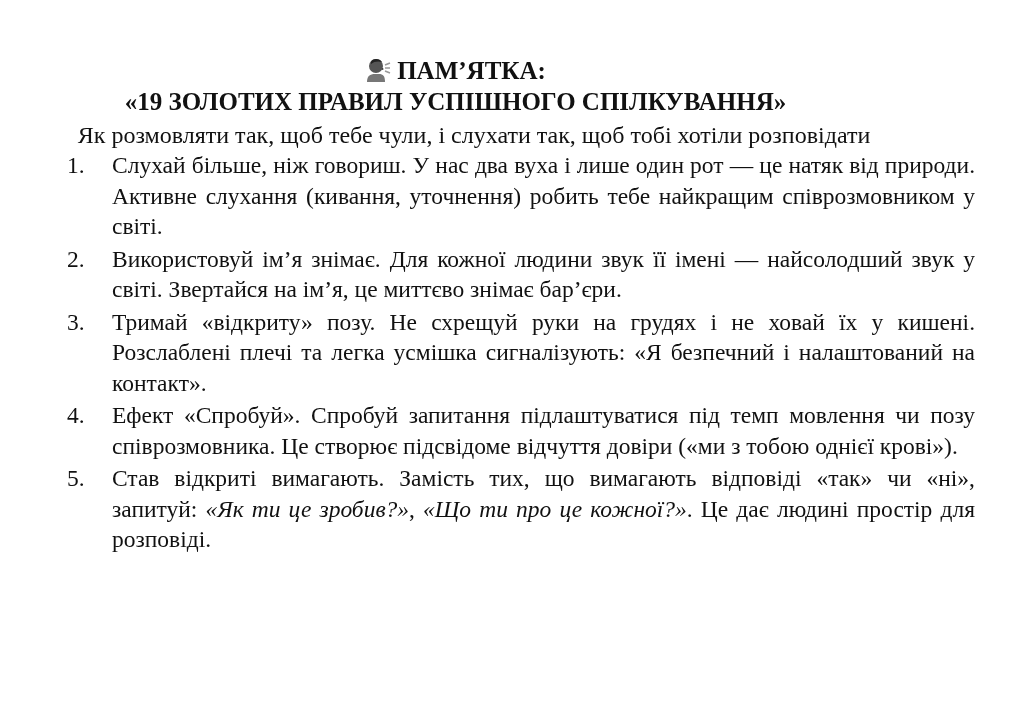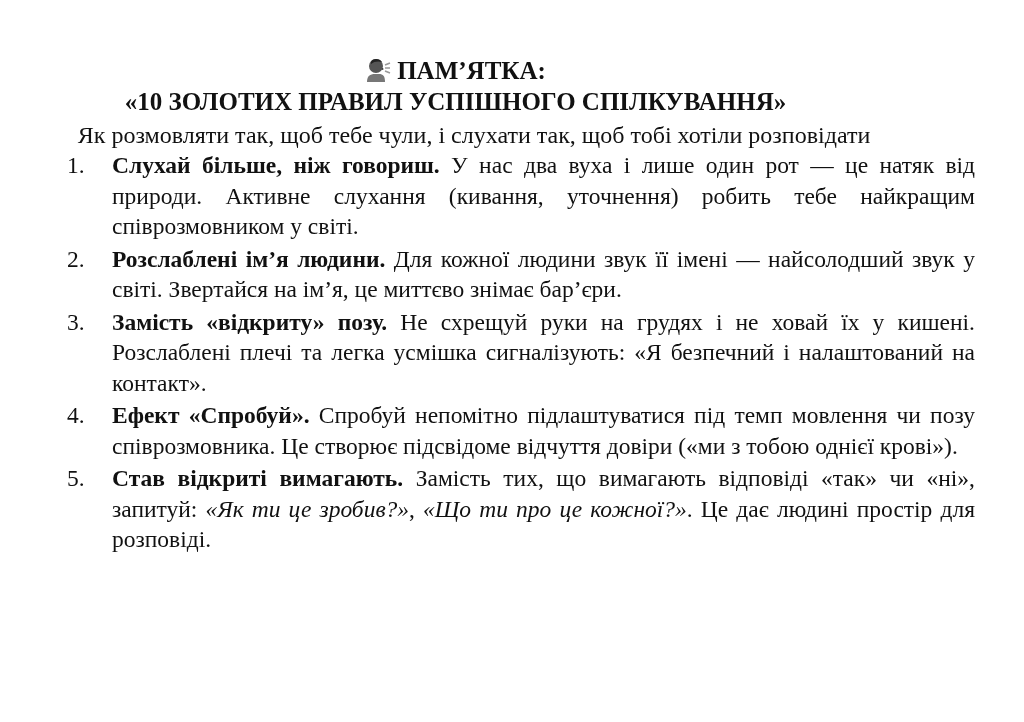--- a/index.html
+++ b/index.html
@@ -68,58 +68,58 @@
       font-size: 23.5px;
       line-height: 30.5px;
       text-align: justify;
       margin: 0 0 2px 0;
     }
     .rule-num {
       position: absolute;
       left: 67px;
       top: 0;
     }
-    .rule-title { font-weight: bold; margin-top: 36px; }
+    .rule-title { font-weight: normal; margin-top: 36px; }
     .rule-italic { font-style: italic; }
   </style>
 </head>
 <body>
 
 <div class="page">
 
   <div class="title-line title-1">
     <svg class="title-icon" viewBox="0 0 26 26">
       <path d="M2 25 C2 19 5 17 10 17 L14 17 C18 17 20 19 20 25 Z" fill="#777"></path>
       <circle cx="11" cy="9" r="7" fill="#555"></circle>
       <path d="M6 5 C7 1 15 1 17 5 C14 4 9 4 6 7 Z" fill="#222"></path>
       <path d="M17 11 L19 12 L17 13 Z" fill="#222"></path>
       <path d="M20 8 L25 6 M20 11 L25 11 M20 14 L25 16" stroke="#999" stroke-width="1.6" fill="none"></path>
     </svg><span>ПАМ’ЯТКА:</span>
   </div>
 
-  <div class="title-line title-2">«10 ЗОЛОТИХ ПРАВИЛ УСПІШНОГО СПІЛКУВАННЯ»</div>
+  <div class="title-line title-2">«19 ЗОЛОТИХ ПРАВИЛ УСПІШНОГО СПІЛКУВАННЯ»</div>
 
   <div class="subtitle">Як розмовляти так, щоб тебе чули, і слухати так, щоб тобі хотіли розповідати</div>
 
   <ol class="rules">
     <li class="rule">
       <span class="rule-num">1.</span>
       <span class="rule-title">Слухай більше, ніж говориш.</span><span> У нас два вуха і лише один рот — це натяк від природи. Активне слухання (кивання, уточнення) робить тебе найкращим співрозмовником у світі.</span>
     </li>
     <li class="rule">
       <span class="rule-num">2.</span>
-      <span class="rule-title">Розслаблені ім’я людини.</span><span> Для кожної людини звук її імені — найсолодший звук у світі. Звертайся на ім’я, це миттєво знімає бар’єри.</span>
+      <span class="rule-title">Використовуй ім’я знімає.</span><span> Для кожної людини звук її імені — найсолодший звук у світі. Звертайся на ім’я, це миттєво знімає бар’єри.</span>
     </li>
     <li class="rule">
       <span class="rule-num">3.</span>
-      <span class="rule-title">Замість «відкриту» позу.</span><span> Не схрещуй руки на грудях і не ховай їх у кишені. Розслаблені плечі та легка усмішка сигналізують: «Я безпечний і налаштований на контакт».</span>
+      <span class="rule-title">Тримай «відкриту» позу.</span><span> Не схрещуй руки на грудях і не ховай їх у кишені. Розслаблені плечі та легка усмішка сигналізують: «Я безпечний і налаштований на контакт».</span>
     </li>
     <li class="rule">
       <span class="rule-num">4.</span>
-      <span class="rule-title">Ефект «Спробуй».</span><span> Спробуй непомітно підлаштуватися під темп мовлення чи позу співрозмовника. Це створює підсвідоме відчуття довіри («ми з тобою однієї крові»).</span>
+      <span class="rule-title">Ефект «Спробуй».</span><span> Спробуй запитання підлаштуватися під темп мовлення чи позу співрозмовника. Це створює підсвідоме відчуття довіри («ми з тобою однієї крові»).</span>
     </li>
     <li class="rule">
       <span class="rule-num">5.</span>
       <span class="rule-title">Став відкриті вимагають.</span><span> Замість тих, що вимагають відповіді «так» чи «ні», запитуй: </span><span class="rule-italic">«Як ти це зробив?»</span><span>, </span><span class="rule-italic">«Що ти про це кожної?»</span><span>. Це дає людині простір для розповіді.</span>
     </li>
   </ol>
 
 </div>
 
 </body></html>

